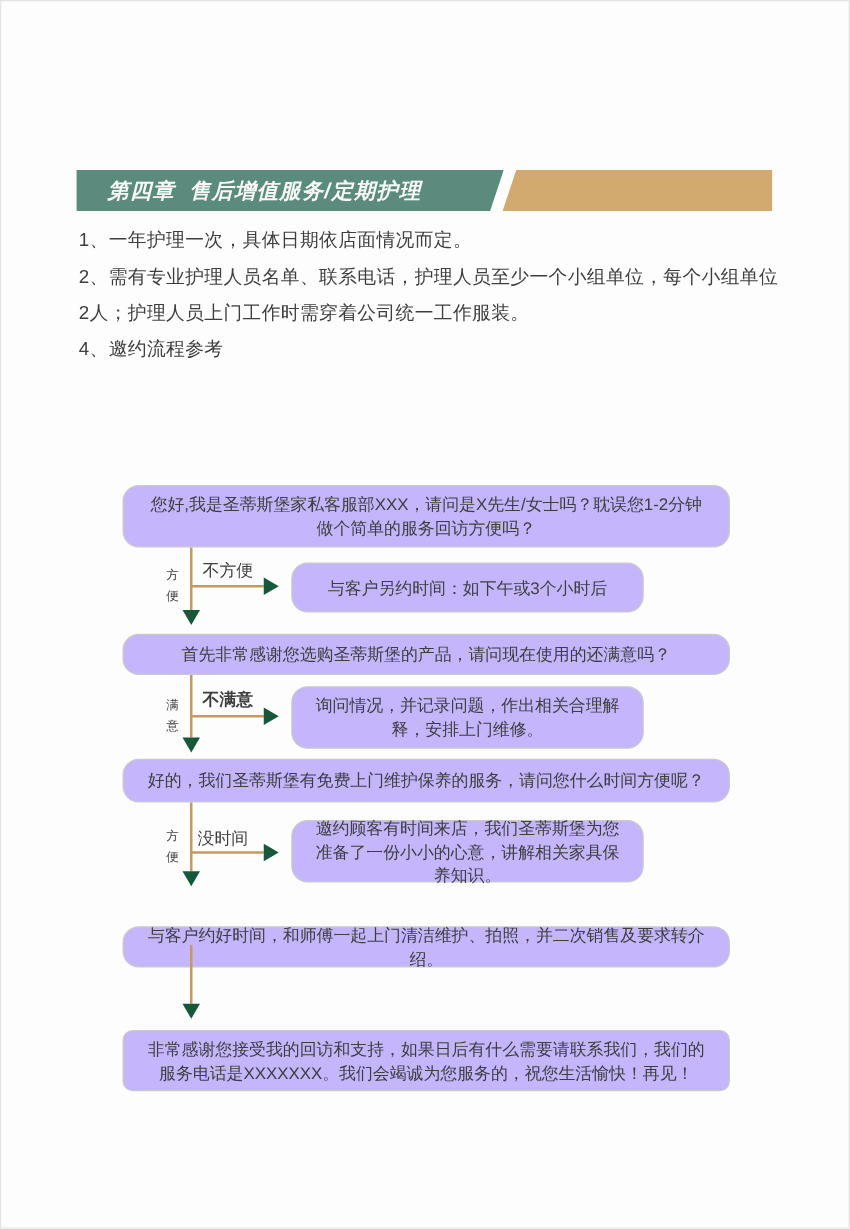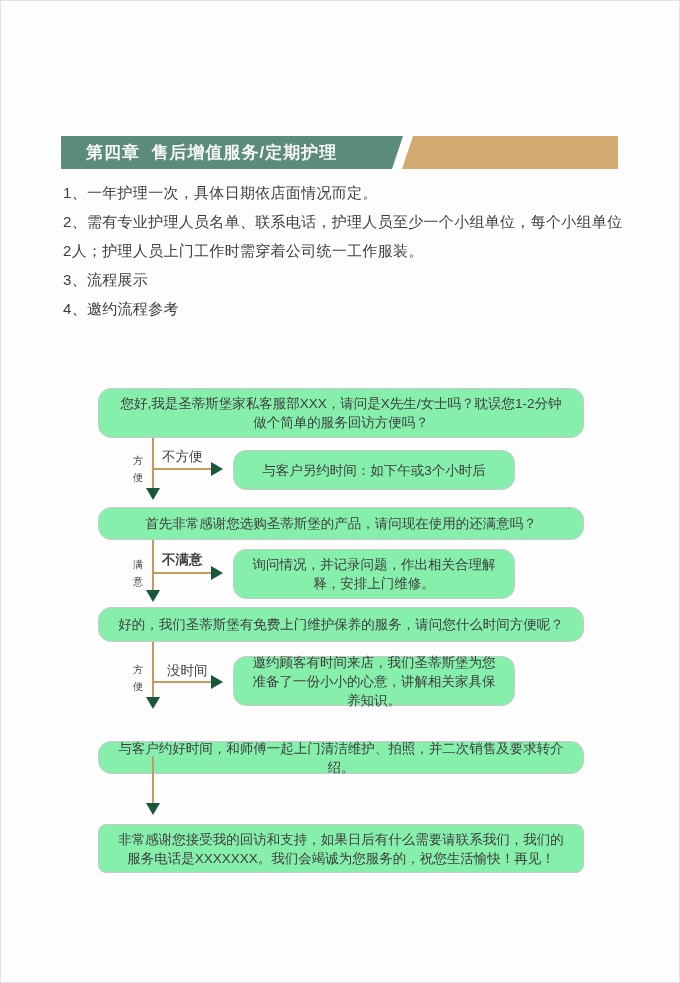--- a/index.html
+++ b/index.html
@@ -25,37 +25,37 @@
   
   .banner-green{
     position:absolute;left:60px;top:135px;width:342px;height:33px;
     background:var(--banner-green);
     clip-path:polygon(0 0,100% 0,calc(100% - 11px) 100%,0 100%);
     display:flex;align-items:center;
     padding-left:25px;box-sizing:border-box;
   }
   .banner-green span{
     color:#f7f7f5;font-size:17px;font-weight:bold;
-    letter-spacing:1px;white-space:pre;
+    letter-spacing:1px;white-space:pre;font-style:italic;
   }
   .banner-tan{
     position:absolute;left:401px;top:135px;width:216px;height:33px;
     background:var(--banner-tan);
     clip-path:polygon(11px 0,100% 0,100% 100%,0 100%);
   }
   
   .intro{
     position:absolute;left:62px;top:177px;width:562px;
     font-size:15px;line-height:29px;letter-spacing:.3px;
   }
   .intro p{margin:0;}
   
   .flow-box{
     position:absolute;box-sizing:border-box;
-    background:#86efac;border:1px solid var(--box-border);
+    background:#c4b5fd;border:1px solid var(--box-border);
     border-radius:13px;
     display:flex;align-items:center;justify-content:center;
     text-align:center;font-size:13.5px;line-height:19px;
     padding:4px 18px;
   }
   .full{left:97px;width:486px;}
   .side{left:232px;width:282px;}
   .vline{position:absolute;width:2px;background:var(--line-tan);}
   .hline{position:absolute;height:2px;background:var(--line-tan);}
   .arrow-down{
@@ -80,21 +80,20 @@
 <div class="page">
 
   <div class="banner-green">
     <span>第四章  售后增值服务/定期护理</span>
   </div>
   <div class="banner-tan"></div>
 
   <div class="intro">
     <p>1、一年护理一次，具体日期依店面情况而定。</p>
     <p>2、需有专业护理人员名单、联系电话，护理人员至少一个小组单位，每个小组单位2人；护理人员上门工作时需穿着公司统一工作服装。</p>
-    <p>3、流程展示</p>
     <p>4、邀约流程参考</p>
   </div>
 
   <div>
 
     <div class="flow-box full" style="top:387px;height:50px;">您好,我是圣蒂斯堡家私客服部XXX，请问是X先生/女士吗？耽误您1-2分钟做个简单的服务回访方便吗？</div>
 
     <div class="vline" style="left:151px;top:437px;height:50px;"></div>
     <div class="arrow-down" style="left:145px;top:487px;"></div>
     <div class="hline" style="left:152px;top:467px;width:58px;"></div>
@@ -113,21 +112,21 @@
     <div class="hlabel" style="left:161px;top:551px;font-weight:bold;">不满意</div>
     <div class="flow-box side" style="top:548px;height:50px;">询问情况，并记录问题，作出相关合理解释，安排上门维修。</div>
 
     <div class="flow-box full" style="top:606px;height:35px;">好的，我们圣蒂斯堡有免费上门维护保养的服务，请问您什么时间方便呢？</div>
 
     <div class="vline" style="left:151px;top:641px;height:55px;"></div>
     <div class="arrow-down" style="left:145px;top:696px;"></div>
     <div class="hline" style="left:152px;top:680px;width:58px;"></div>
     <div class="arrow-right" style="left:210px;top:674px;"></div>
     <div class="vlabel" style="left:129px;top:660px;">方便</div>
-    <div class="hlabel" style="left:166px;top:662px;">没时间</div>
+    <div class="hlabel" style="left:157px;top:662px;">没时间</div>
     <div class="flow-box side" style="top:655px;height:50px;">邀约顾客有时间来店，我们圣蒂斯堡为您准备了一份小小的心意，讲解相关家具保养知识。</div>
 
     <div class="flow-box full" style="top:740px;height:33px;">与客户约好时间，和师傅一起上门清洁维护、拍照，并二次销售及要求转介绍。</div>
 
     <div class="vline" style="left:151px;top:755px;height:47px;"></div>
     <div class="arrow-down" style="left:145px;top:802px;"></div>
 
     <div class="flow-box full" style="top:823px;height:49px;border-radius:8px;">非常感谢您接受我的回访和支持，如果日后有什么需要请联系我们，我们的服务电话是XXXXXXX。我们会竭诚为您服务的，祝您生活愉快！再见！</div>
 
   </div>

